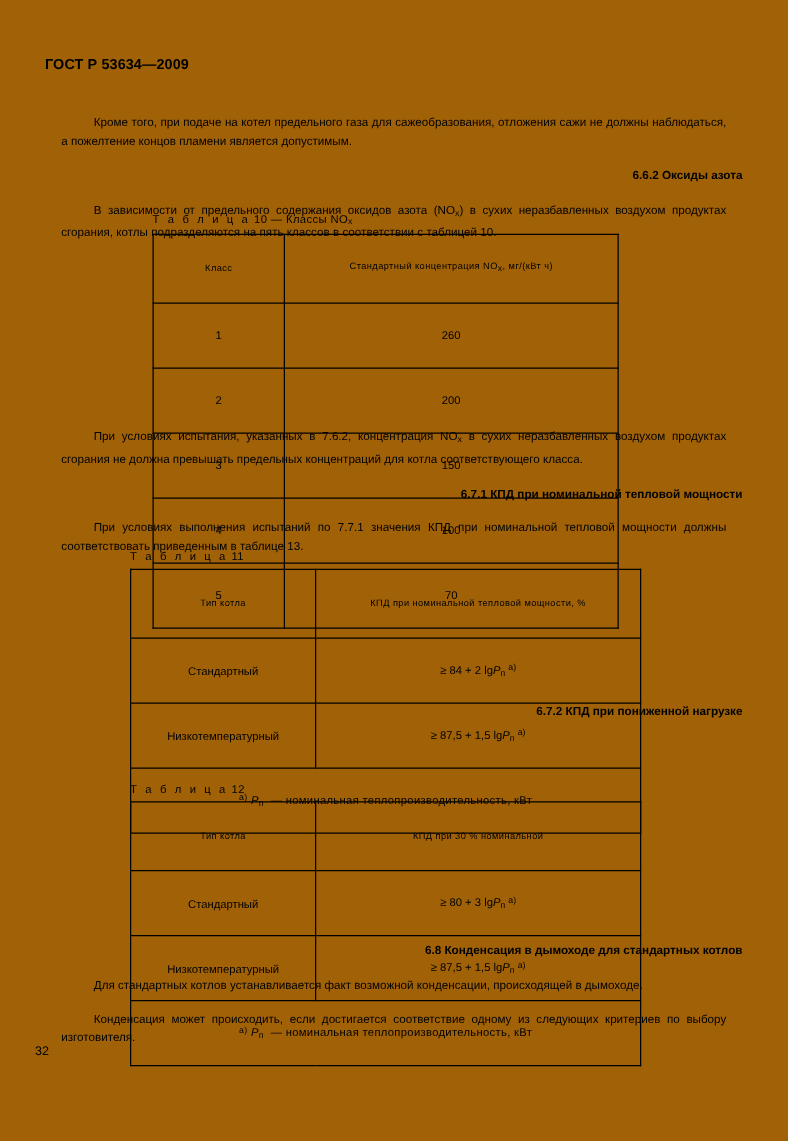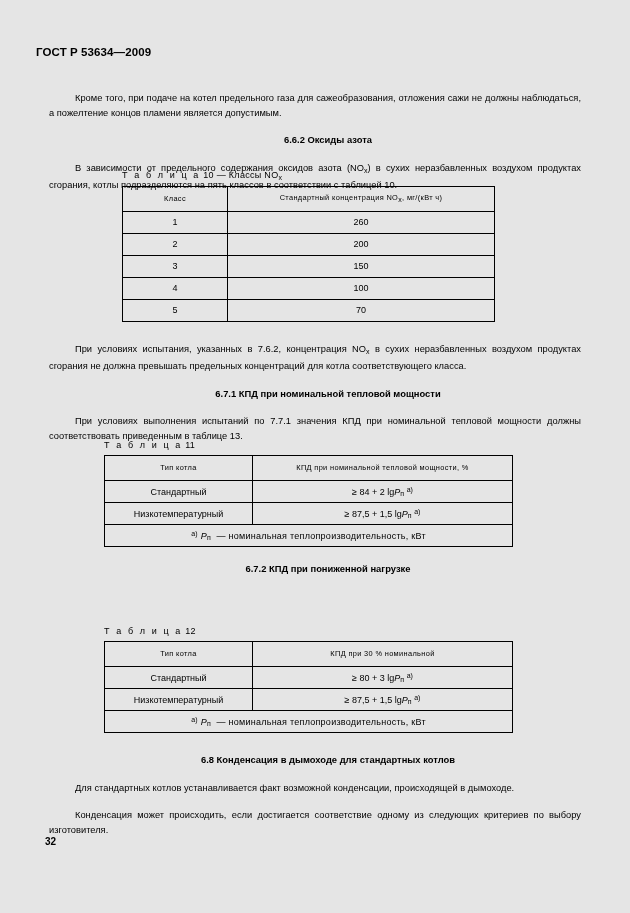--- a/index.html
+++ b/index.html
@@ -13,21 +13,21 @@
     position: relative;
     font-family: "Liberation Sans", sans-serif;
     color: #000000;
     overflow: hidden;
   }
   .page {
     position: absolute;
     left: 0; top: 0;
     width: 630px;
     height: 913px;
-    background: #e5e5e5;
+    background: #a16207;
   }
 
   
   .runhead {
     position: absolute;
     left: 36px;
     top: 46px;
     font-size: 11.5px;
     font-weight: bold;
     letter-spacing: 0.1px;
@@ -48,21 +48,21 @@
     text-align: justify;
     text-indent: 26px;
     letter-spacing: 0.01px;
   }
   p.head {
     margin: 0;
     font-size: 9.4px;
     line-height: 14.6px;
     font-weight: bold;
     text-indent: 26px;
-    text-align: center;
+    text-align: right;
   }
 
   sub { font-size: 7px; vertical-align: -0.22em; }
   sup { font-size: 7px; vertical-align: 0.42em; }
 
   
   .tblwrap { position: absolute; }
   .tblcap {
     font-size: 9px;
     letter-spacing: 0.3px;
@@ -70,21 +70,21 @@
     white-space: nowrap;
   }
   .tblcap .tword { letter-spacing: 2.1px; }
   table.doc {
     border-collapse: collapse;
     table-layout: fixed;
     font-size: 8.2px;
   }
   table.doc td, table.doc th {
     border: 1px solid #000;
-    padding: 0;
+    padding: 15px;
     text-align: center;
     vertical-align: middle;
     font-weight: normal;
   }
   table.doc th {
     font-size: 7.4px;
     letter-spacing: 0.35px;
     height: 24px;
     line-height: 10px;
   }
@@ -103,24 +103,23 @@
     padding-left: 30px;
     letter-spacing: 0.25px;
   }
   td.fnote .pn { font-style: italic; font-size: 9px; }
 
   .ital { font-style: italic; }
 
   
   .folio {
     position: absolute;
-    left: 45px;
+    left: 28px;
     top: 836px;
     font-size: 10px;
-    font-weight: bold;
   }
 </style>
 </head>
 <body>
 
 <div class="page">
 
   <div class="runhead">ГОСТ Р 53634—2009</div>
 
   <div class="content" style="top:78px;">

